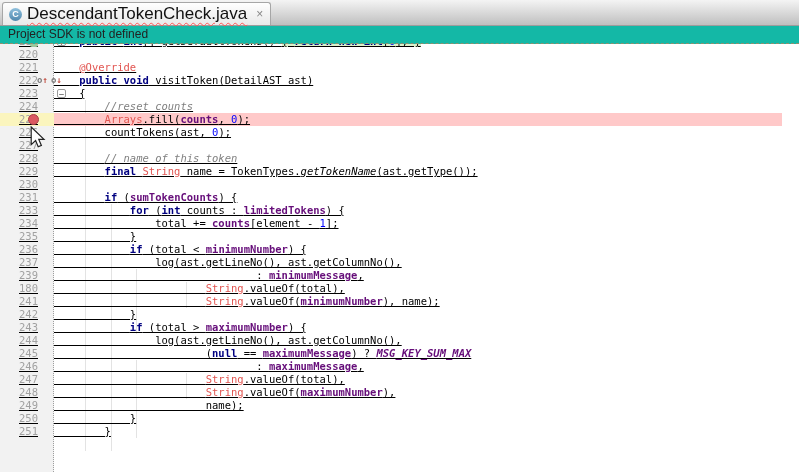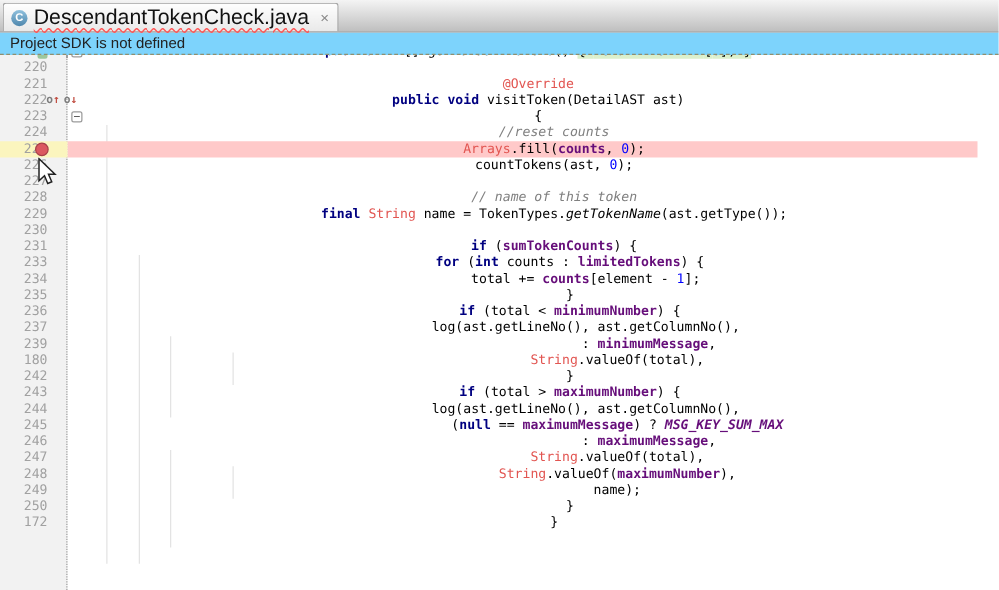--- a/index.html
+++ b/index.html
@@ -26,41 +26,41 @@
     flex:0 0 auto;
   }
   .tab-title{
     font-size:17px;color:#111;
     text-decoration:underline wavy #f55 1px;text-underline-offset:3px;
     white-space:nowrap;
   }
   .tab-close{font-size:12px;color:#888;margin-left:4px;cursor:default;line-height:13px;}
   
   .banner{
-    height:17px;background:#7dd3fc;border-bottom:1px dashed #8f8f70;
+    height:17px;background:#14b8a6;border-bottom:1px dashed #8f8f70;
     font-size:12px;color:#222;line-height:17px;padding-left:8px;
   }
   
   .editor{position:relative;height:428px;overflow:hidden;background:#fff;}
   .gutter-bg{
     position:absolute;left:0;top:0;bottom:0;width:54px;background:#f2f2f2;
     border-right:1px dotted #9e9e9e;box-sizing:border-box;z-index:0;
   }
-  .content{position:absolute;left:0;top:-9px;right:17px;z-index:1;}
+  .content{position:absolute;left:0;top:-9px;right:17px;z-index:1;text-decoration:underline;}
   .guide{position:absolute;width:1px;background:#e3e3e3;z-index:0;}
   .row{display:flex;height:13px;position:relative;z-index:1;}
   .gutter-cell{
     flex:0 0 54px;position:relative;box-sizing:border-box;
     font-family:"DejaVu Sans Mono",monospace;font-size:10.5px;line-height:13px;
     color:#a1a1a1;text-align:right;padding-right:16px;
   }
   .gutter-cell.bp{background:#fbf5be;}
   .code-cell{
     flex:1 1 auto;font-family:"DejaVu Sans Mono",monospace;
-    font-size:10.5px;line-height:13px;white-space:pre;color:#000;text-align:center;
+    font-size:10.5px;line-height:13px;white-space:pre;color:#000;
   }
   .code-cell.bp{background:#ffc9c9;}
   
   .tok.k,.tok.gk{color:#000080;font-weight:bold;}
   .tok.n,.tok.gn{color:#0000ff;}
   .tok.f{color:#660e7a;font-weight:bold;}
   .tok.cn{color:#660e7a;font-weight:bold;font-style:italic;}
   .tok.c{color:#808080;font-style:italic;}
   .tok.err{color:#e25551;}
   .tok.sm{font-style:italic;}
@@ -179,20 +179,24 @@
       </div>
       <div class="row">
         <div class="gutter-cell"><span>239</span></div>
         <div class="code-cell"><span class="tok p">                                : </span><span class="tok f">minimumMessage</span><span class="tok p">,</span></div>
       </div>
       <div class="row">
         <div class="gutter-cell"><span>180</span></div>
         <div class="code-cell"><span class="tok p">                        </span><span class="tok err">String</span><span class="tok p">.valueOf(total),</span></div>
       </div>
       <div class="row">
+        <div class="gutter-cell"><span>241</span></div>
+        <div class="code-cell"><span class="tok p">                        </span><span class="tok err">String</span><span class="tok p">.valueOf(</span><span class="tok f">minimumNumber</span><span class="tok p">), name);</span></div>
+      </div>
+      <div class="row">
         <div class="gutter-cell"><span>242</span></div>
         <div class="code-cell"><span class="tok p">            }</span></div>
       </div>
       <div class="row">
         <div class="gutter-cell"><span>243</span></div>
         <div class="code-cell"><span class="tok p">            </span><span class="tok k">if</span><span class="tok p"> (total &gt; </span><span class="tok f">maximumNumber</span><span class="tok p">) {</span></div>
       </div>
       <div class="row">
         <div class="gutter-cell"><span>244</span></div>
         <div class="code-cell"><span class="tok p">                log(ast.getLineNo(), ast.getColumnNo(),</span></div>
@@ -215,21 +219,21 @@
       </div>
       <div class="row">
         <div class="gutter-cell"><span>249</span></div>
         <div class="code-cell"><span class="tok p">                        name);</span></div>
       </div>
       <div class="row">
         <div class="gutter-cell"><span>250</span></div>
         <div class="code-cell"><span class="tok p">            }</span></div>
       </div>
       <div class="row">
-        <div class="gutter-cell"><span>172</span></div>
+        <div class="gutter-cell"><span>251</span></div>
         <div class="code-cell"><span class="tok p">        }</span></div>
       </div>
     </div>
 </div>
 
 <svg class="cursor" width="18" height="24" viewBox="0 0 18 24">
   <path d="M1.2,1 L1.2,18.6 L5.6,14.6 L8.2,20.8 L11.4,19.4 L8.8,13.4 L14,13.4 Z" fill="#ffffff" stroke="#222222" stroke-width="1.2"></path>
 </svg>
 
 </body></html>

